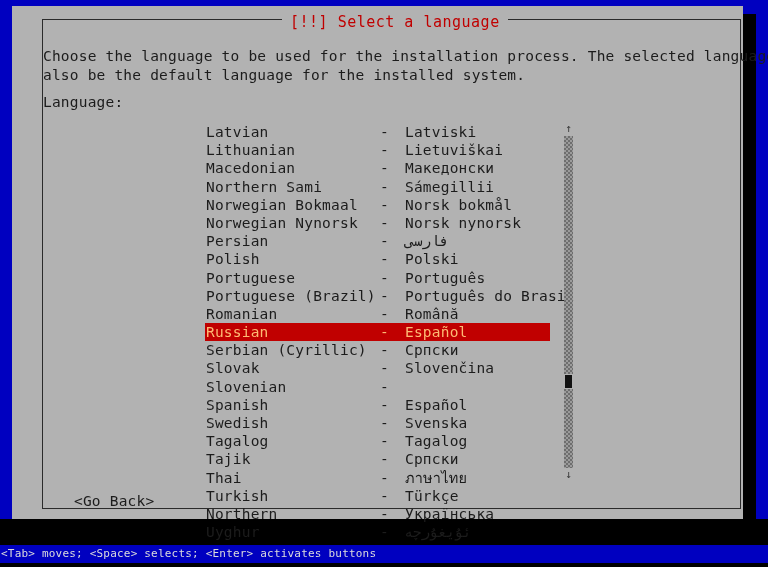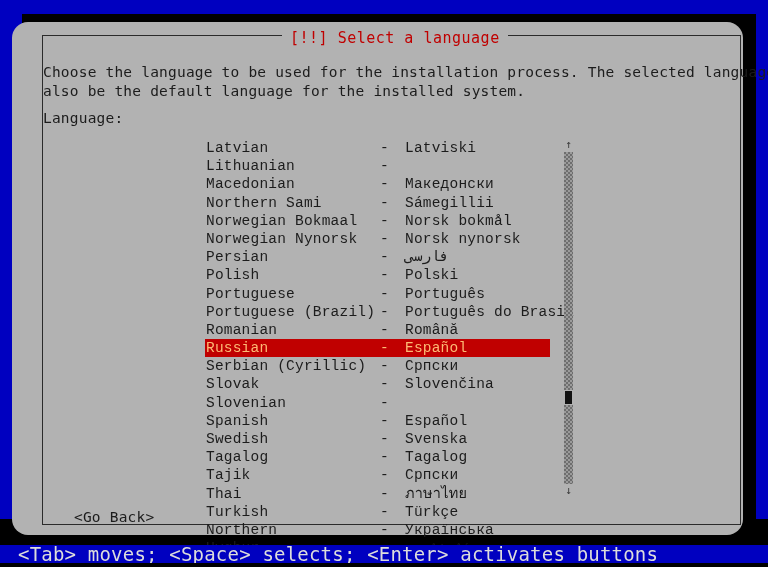--- a/index.html
+++ b/index.html
@@ -35,24 +35,23 @@
   #dialog-shadow {
     position: absolute;
     left: 22px; top: 14px;
     width: 734px; height: 514px;
     background: #000000;
   }
 
   
   #dialog {
     position: absolute;
-    left: 12px; top: 22px;
+    left: 12px; top: 6px;
     width: 731px; height: 513px;
     background: #b2b2b2;
-    border-radius: 16px;
   }
   
   #dialog-frame {
     position: absolute;
     left: 30px; top: 13px;
     width: 699px; height: 490px;
     border: 1px solid #2b2b2b;
     box-sizing: border-box;
     background: #b2b2b2;
   }
@@ -85,21 +84,20 @@
   }
   #desc { left: 31px; top: 41px; }
   #lang-label { left: 31px; top: 87px; }
 
   
   #list {
     position: absolute;
     left: 193px; top: 117px;
     width: 345px;
     height: 358px;
-    font-family: Liberation Mono, monospace;
   }
   .row {
     position: relative;
     height: 18.2px;
     line-height: 18.2px;
     font-size: 14.5px;
     white-space: pre;
     color: #1c1c1c;
     letter-spacing: 0.2px;
   }
@@ -181,23 +179,23 @@
 
   
   #status-bar {
     position: absolute;
     left: 0; top: 545px;
     width: 768px; height: 18px;
     background: #0000c0;
   }
   #status-text {
     position: absolute;
-    left: 18px; top: 0;
+    left: 1px; top: 0;
     color: #dcdcdc;
-    font-size: 19px;
+    font-size: 11px;
     line-height: 18px;
     white-space: pre;
     letter-spacing: 0.2px;
   }
   #bottom-black {
     position: absolute;
     left: 0; top: 563px;
     width: 768px; height: 4px;
     background: #000000;
   }
@@ -217,21 +215,21 @@
     <span id="dialog-title">[!!] Select a language</span>
   </div>
 
   <div class="body-text" id="desc"><span>Choose the language to be used for the installation process. The selected language will</span>
 <span>also be the default language for the installed system.</span></div>
 
   <div class="body-text" id="lang-label">Language:</div>
 
   <div id="list">
       <div class="row"><span class="en">Latvian</span><span class="dash">-</span><span class="nat">Latviski</span></div>
-      <div class="row"><span class="en">Lithuanian</span><span class="dash">-</span></div>
+      <div class="row"><span class="en">Lithuanian</span><span class="dash">-</span><span class="nat">Lietuviškai</span></div>
       <div class="row"><span class="en">Macedonian</span><span class="dash">-</span><span class="nat">Македонски</span></div>
       <div class="row"><span class="en">Northern Sami</span><span class="dash">-</span><span class="nat">Sámegillii</span></div>
       <div class="row"><span class="en">Norwegian Bokmaal</span><span class="dash">-</span><span class="nat">Norsk bokmål</span></div>
       <div class="row"><span class="en">Norwegian Nynorsk</span><span class="dash">-</span><span class="nat">Norsk nynorsk</span></div>
       <div class="row"><span class="en">Persian</span><span class="dash">-</span><span class="nat rtl">فارسی</span></div>
       <div class="row"><span class="en">Polish</span><span class="dash">-</span><span class="nat">Polski</span></div>
       <div class="row"><span class="en">Portuguese</span><span class="dash">-</span><span class="nat">Português</span></div>
       <div class="row"><span class="en">Portuguese (Brazil)</span><span class="dash">-</span><span class="nat">Português do Brasil</span></div>
       <div class="row"><span class="en">Romanian</span><span class="dash">-</span><span class="nat">Română</span></div>
       <div class="row selected"><span class="en">Russian</span><span class="dash">-</span><span class="nat">Español</span></div>

